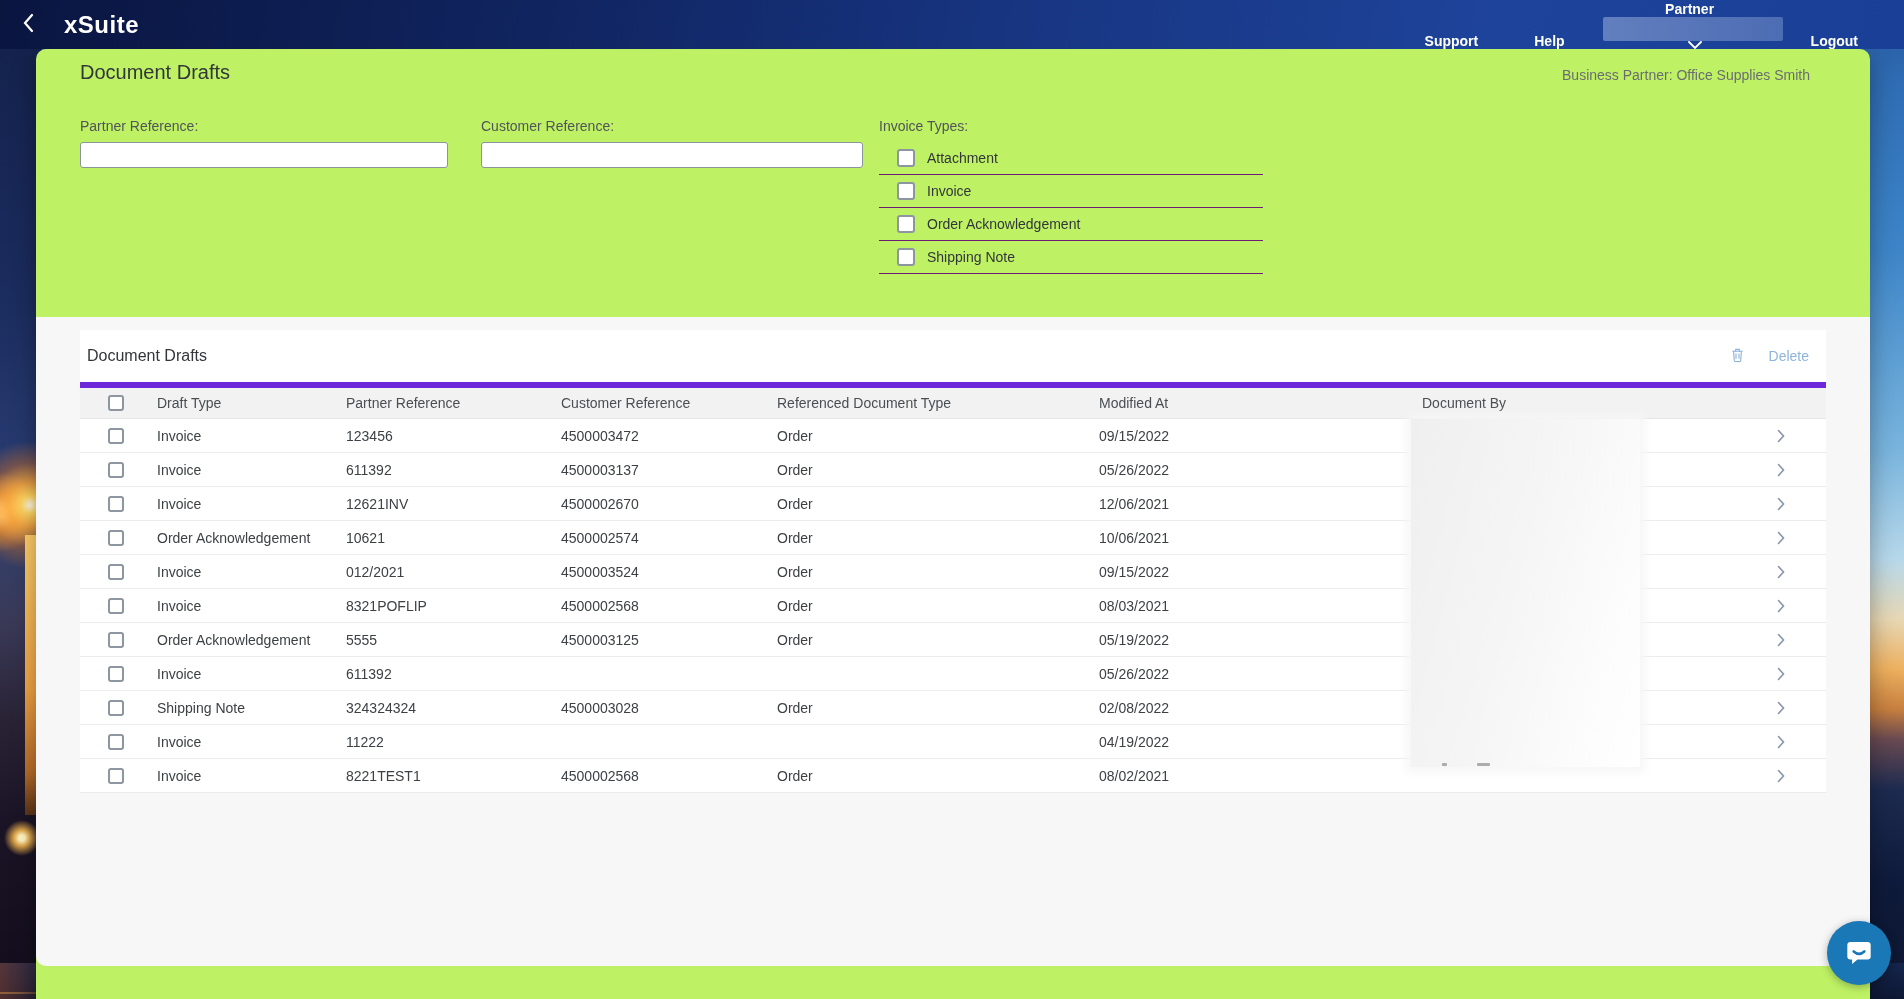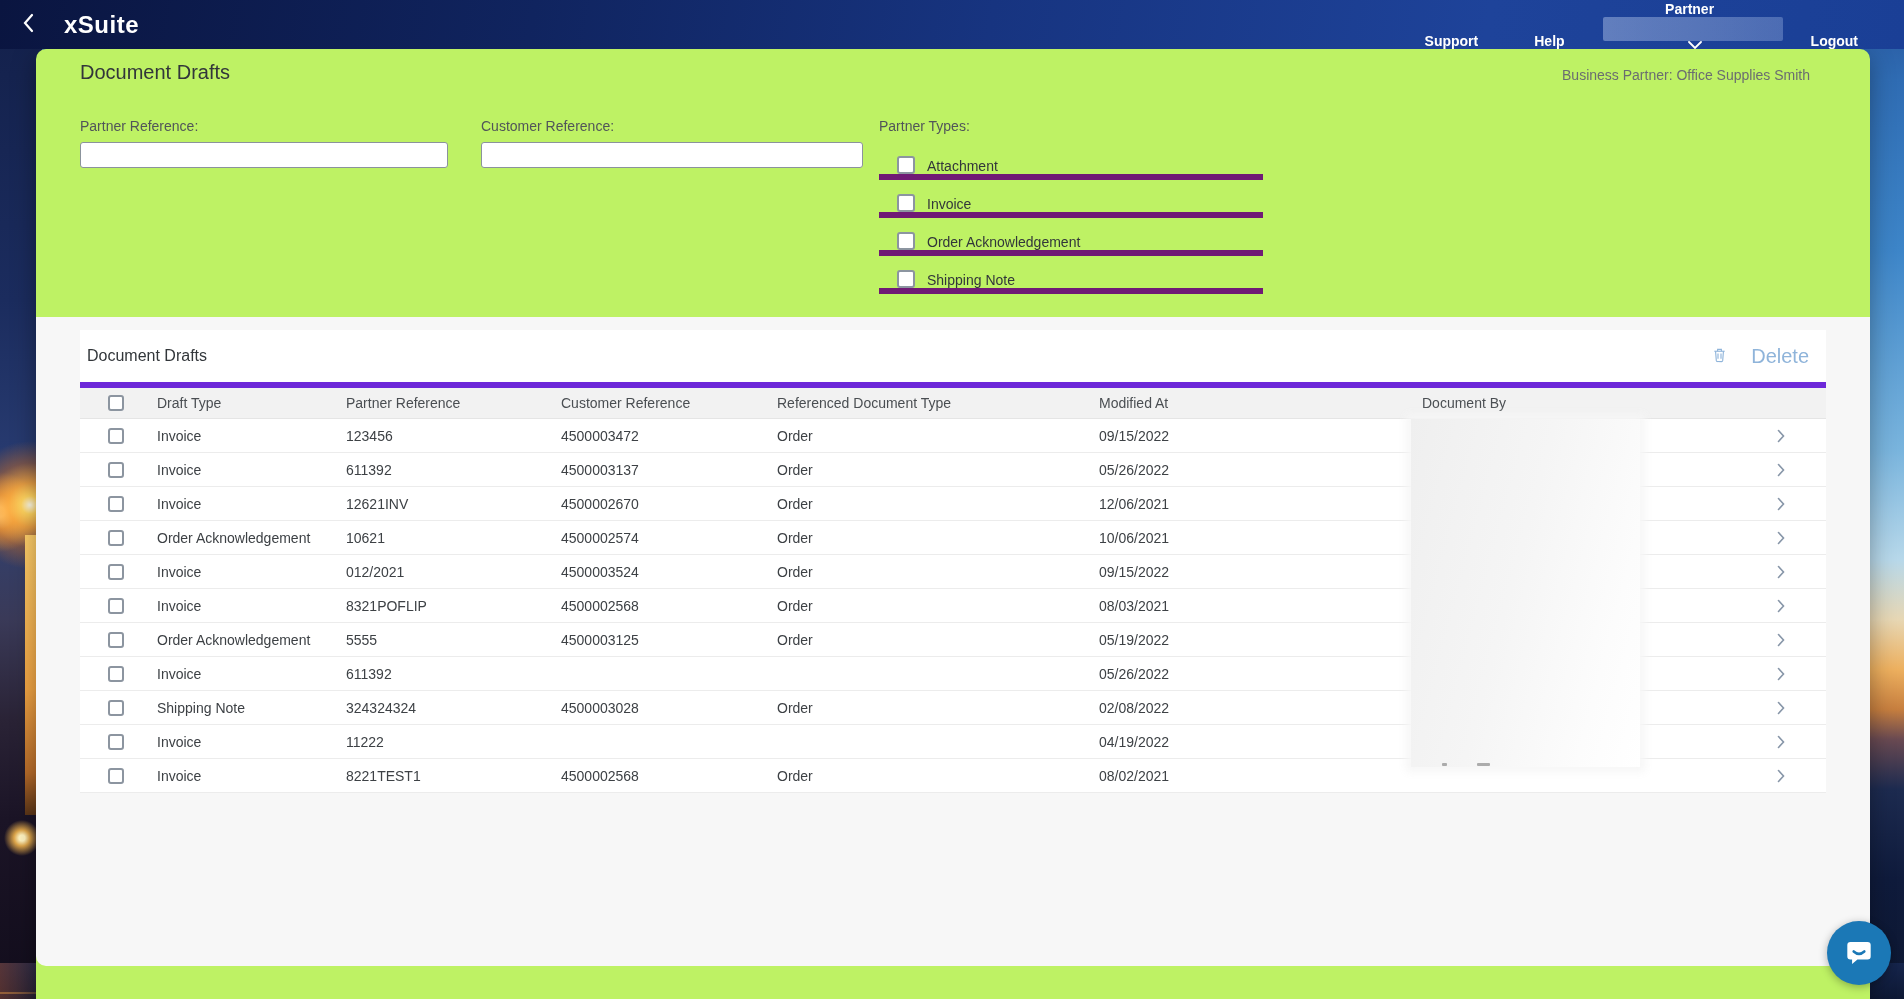--- a/index.html
+++ b/index.html
@@ -44,39 +44,39 @@
   .bp-text{position:absolute;right:60px;top:18px;font-size:14px;color:#6a6d70;}
   
   .filterbar{position:relative;height:218px;}
   .f-label{position:absolute;top:19px;font-size:14px;color:#515559;}
   .lbl-partner{left:44px;}.lbl-customer{left:445px;}.lbl-doctypes{left:843px;}
   .f-input{position:absolute;top:43px;height:24px;border:1px solid #8b939c;border-radius:3px;font-size:14px;
     padding:0 8px;color:#32363a;outline:none;font-family:inherit;}
   .inp-partner{left:44px;width:350px;}
   .inp-customer{left:445px;width:364px;}
   .dt-list{position:absolute;left:843px;top:43px;width:384px;}
-  .dt-row{display:flex;align-items:flex-end;height:32px;border-bottom:6px solid #701a75;cursor:pointer;}
+  .dt-row{display:flex;align-items:center;height:32px;border-bottom:1px solid #701a75;cursor:pointer;}
   .cb{display:inline-block;box-sizing:border-box;background:#fff;border:2px solid #8c95a0;border-radius:3px;}
   .cb-lg{width:18px;height:18px;margin-left:18px;flex:0 0 auto;}
   .dt-label{margin-left:12px;font-size:14px;color:#32363a;}
   .go-btn{position:absolute;left:1730px;top:221px;width:37px;height:27px;background:#0a6ed1;color:#fff;
     border:none;border-radius:4px;font-size:14px;font-weight:700;cursor:pointer;font-family:inherit;}
   .fb-line{position:absolute;left:0;top:267px;width:100%;height:1px;
     background:linear-gradient(90deg,#c9d6ec,#7fa3d6 30%,#7fa3d6 70%,#c9d6ec);}
   .fb-btn{position:absolute;top:254px;width:26px;height:26px;background:#fff;border:1px solid #6f96cd;
     border-radius:7px;cursor:pointer;display:flex;align-items:center;justify-content:center;padding:0;}
   .btn-collapse{left:887px;}
   .btn-pin{left:919px;}
   
   .content-area{position:absolute;left:0;top:268px;width:100%;height:649px;background:#f7f7f7;border-radius:0 0 10px 10px;}
   .table-panel{position:absolute;left:44px;top:13px;width:1746px;background:#fff;}
   .t-toolbar{height:52px;display:flex;align-items:center;}
   .t-title{margin-left:7px;font-size:16px;color:#32363a;}
   .delete-btn{margin-left:auto;margin-right:11px;display:flex;align-items:center;gap:24px;background:none;border:none;
-    font-size:20px;font-family:inherit;color:#8fb4da;cursor:default;}
+    font-size:14px;font-family:inherit;color:#8fb4da;cursor:default;}
   .t-head,.t-row{display:grid;grid-template-columns:69px 189px 215px 216px 322px 323px 353px 59px;align-items:center;}
   .t-head{height:30px;background:#f2f2f2;border-top:6px solid #6d28d9;border-bottom:1px solid #e5e5e5;
     font-size:14px;color:#4a4e52;}
   .t-row{height:33px;border-bottom:1px solid #ececec;font-size:14px;color:#3d4145;background:#fff;}
   .cell{padding-left:8px;white-space:nowrap;overflow:hidden;}
   .c-check{padding-left:28px;display:flex;align-items:center;}
   .cb-sm{width:16px;height:16px;}
   .c-chev{display:flex;align-items:center;justify-content:flex-start;padding-left:10px;}
   .t-body{position:relative;}
   .blur-overlay{position:absolute;left:1331px;top:0;width:229px;height:348px;
@@ -129,21 +129,21 @@
   <div class="card-head">
     <div class="page-title">Document Drafts</div>
     <div class="bp-text">Business Partner: Office Supplies Smith</div>
   </div>
 
   <section class="filterbar">
     <label class="f-label lbl-partner">Partner Reference:</label>
     <input class="f-input inp-partner" type="text" placeholder="" style="">
     <label class="f-label lbl-customer">Customer Reference:</label>
     <input class="f-input inp-customer" type="text" placeholder="" style="">
-    <label class="f-label lbl-doctypes">Partner Types:</label>
+    <label class="f-label lbl-doctypes">Invoice Types:</label>
     <div class="dt-list">
         <div class="dt-row">
           <span class="cb cb-lg"></span>
           <span class="dt-label">Attachment</span>
         </div>
         <div class="dt-row">
           <span class="cb cb-lg"></span>
           <span class="dt-label">Invoice</span>
         </div>
         <div class="dt-row">

